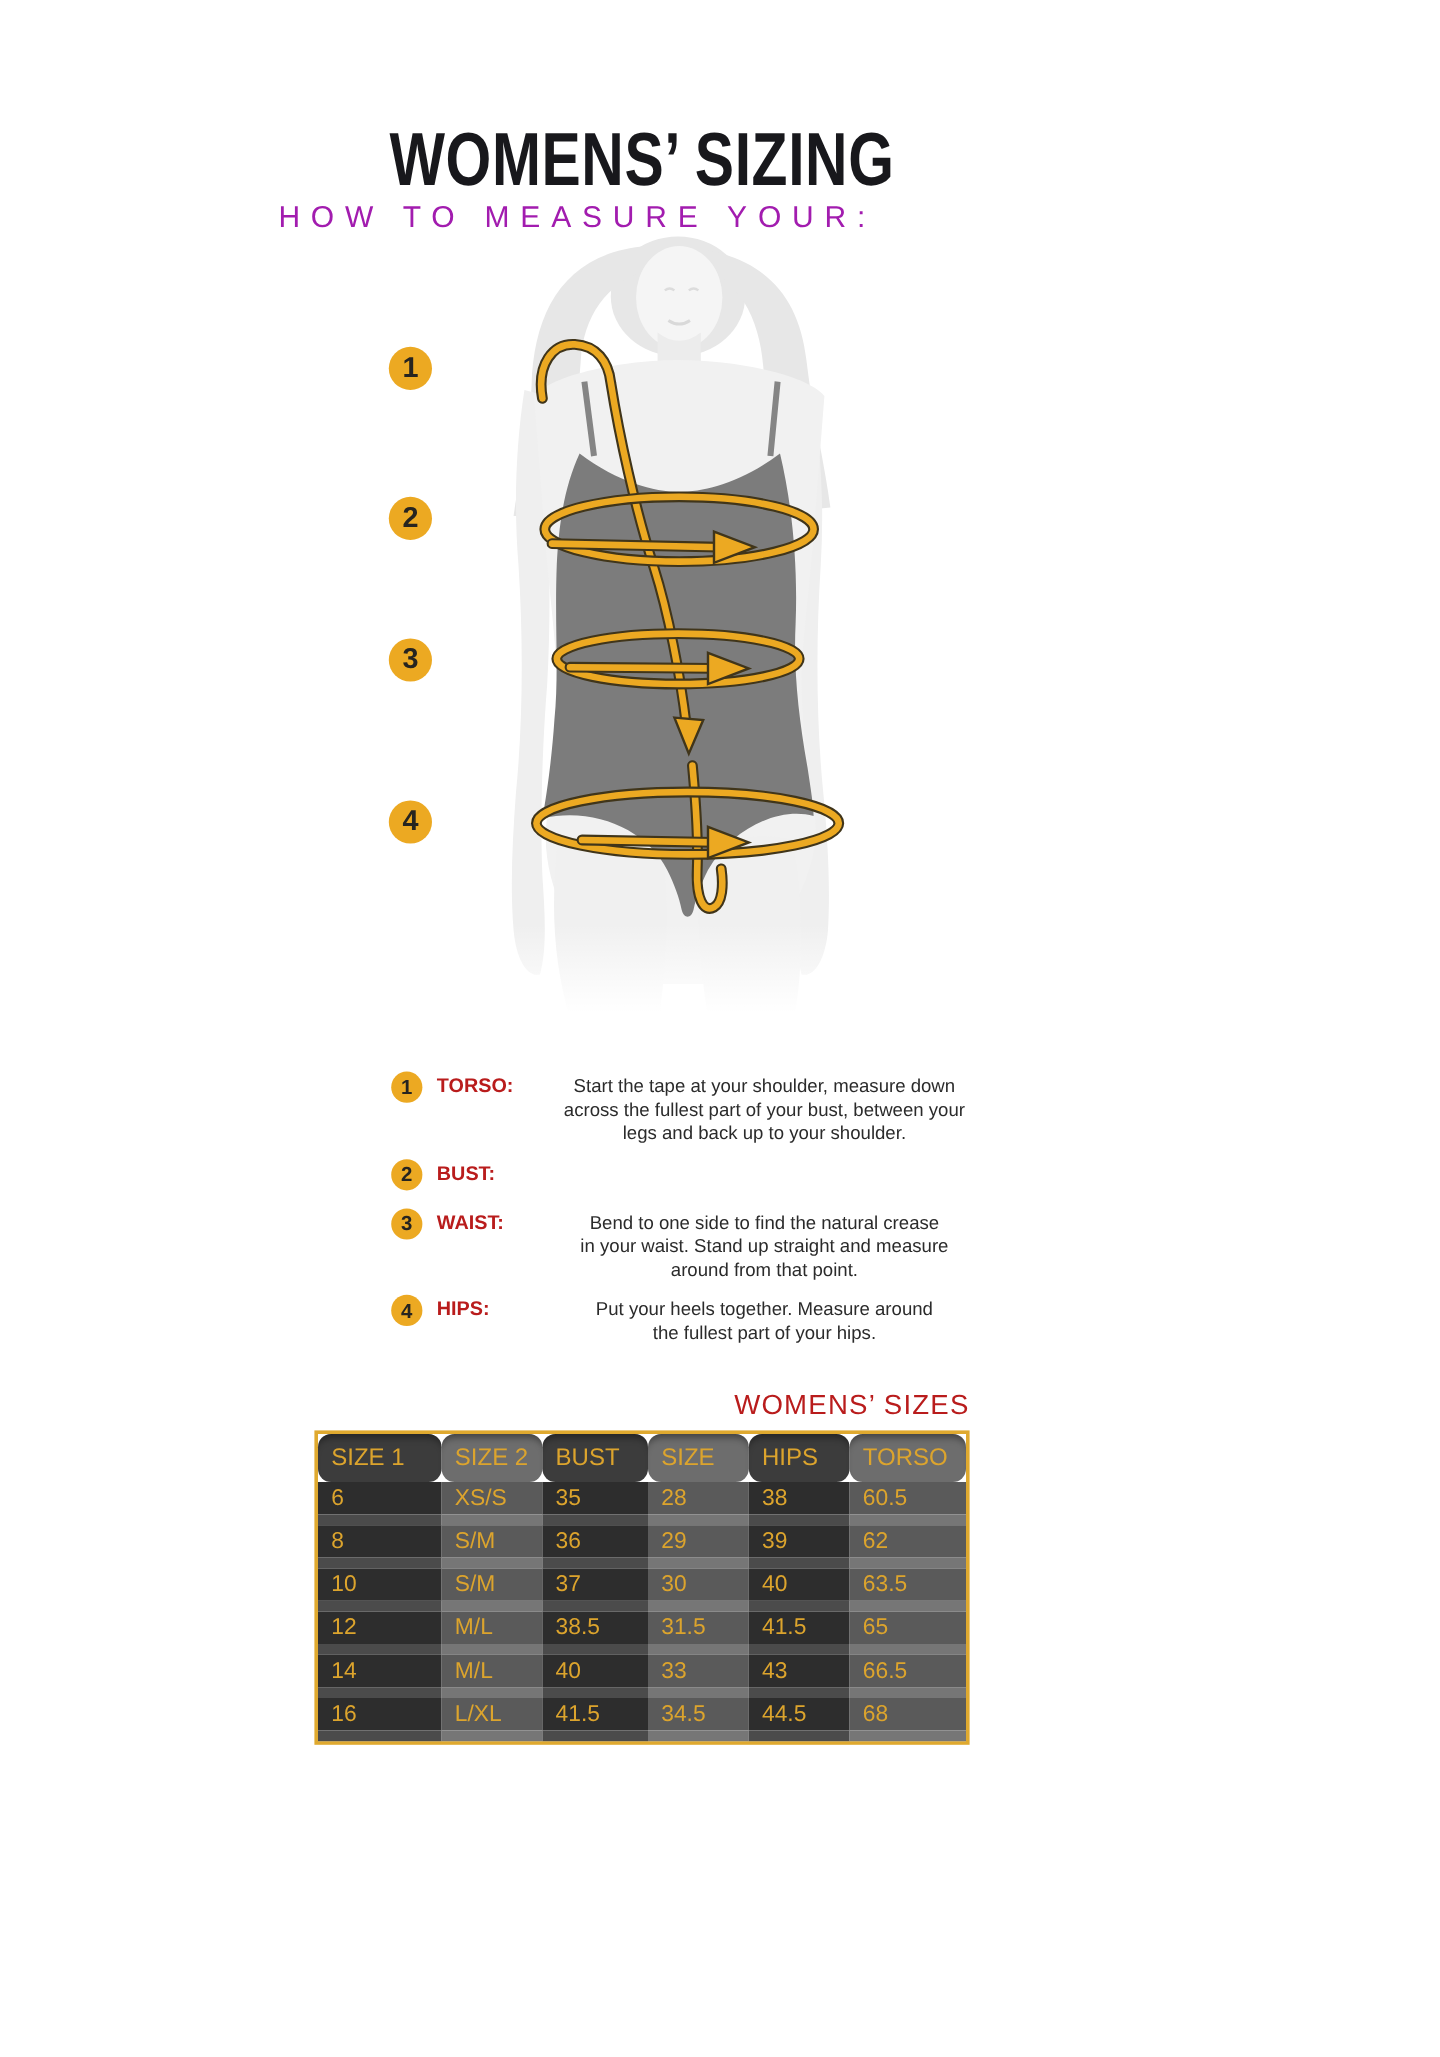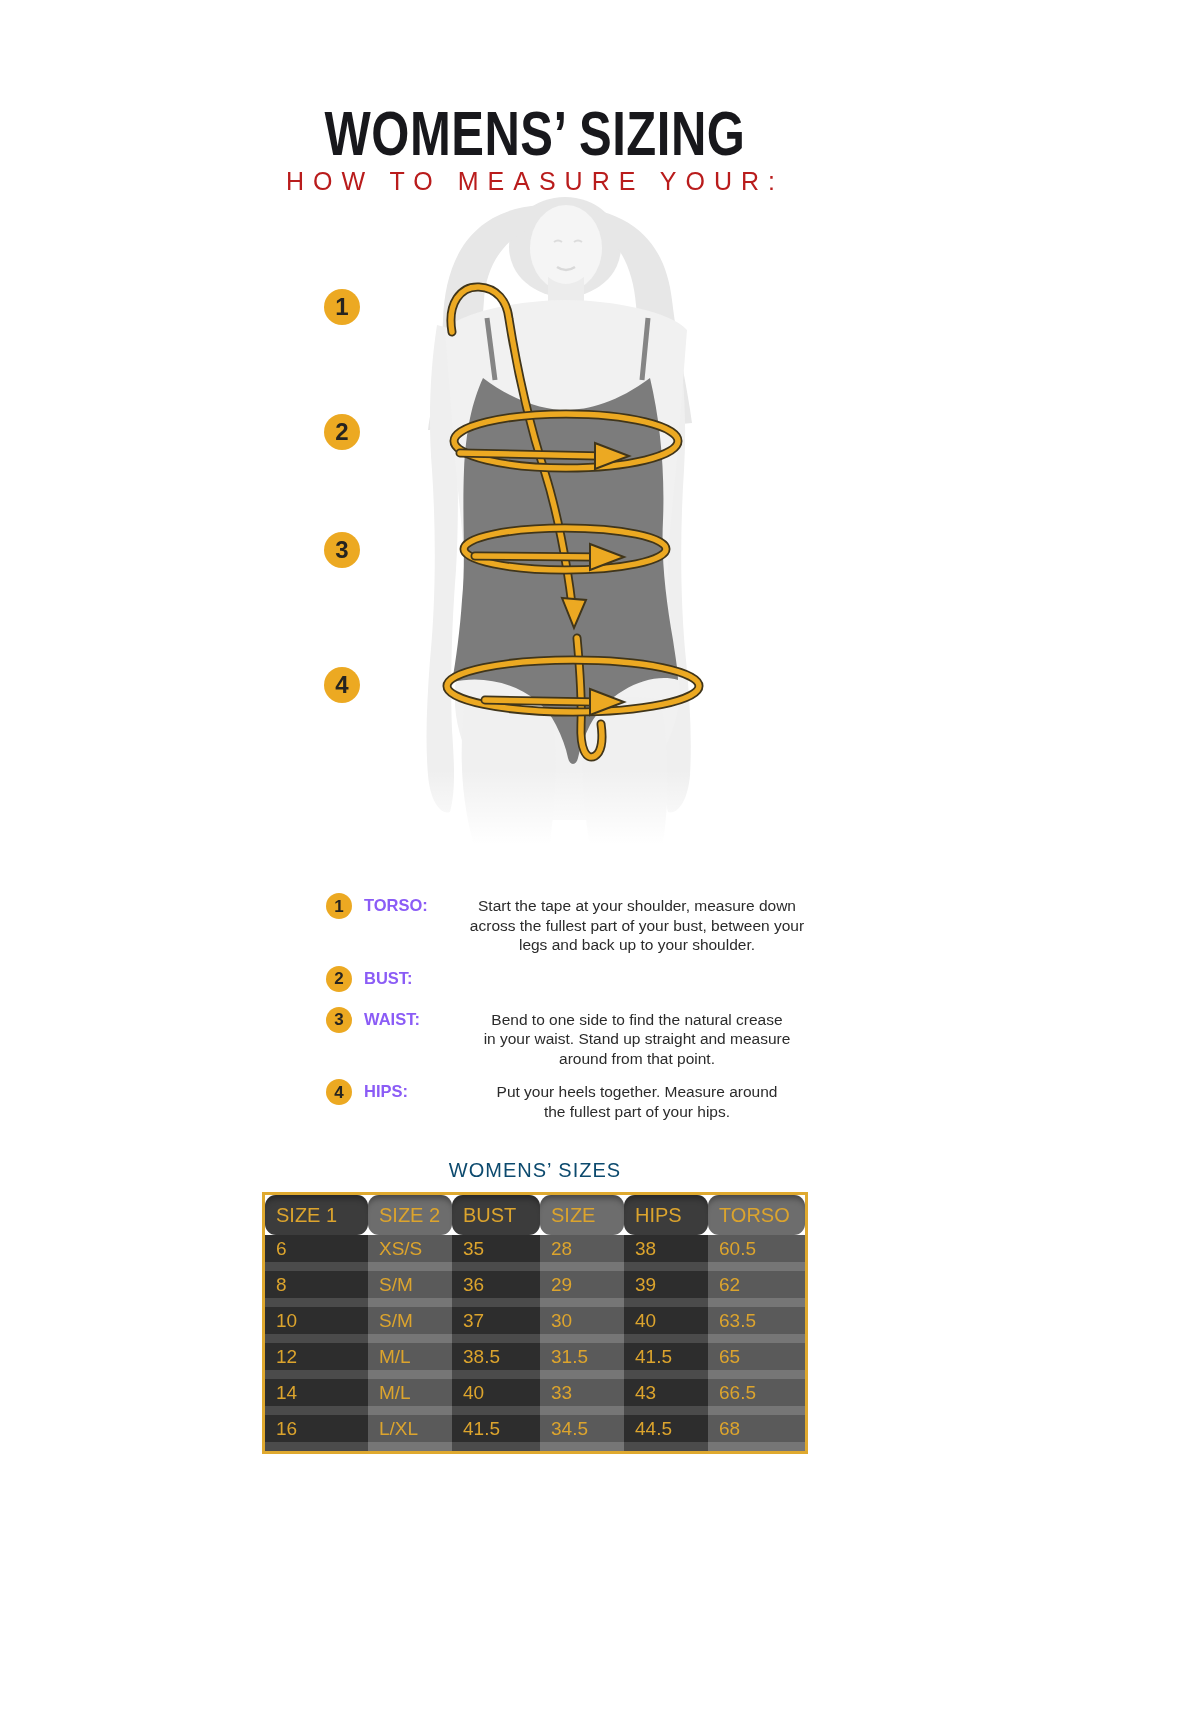--- a/index.html
+++ b/index.html
@@ -12,21 +12,21 @@
 
   
   .main-title{
     position:absolute;left:0;top:100px;width:546px;margin:0;
     text-align:center;font-size:49px;font-weight:700;color:#18181c;
     letter-spacing:0.5px;line-height:52px;
     transform:scaleY(1.28);transform-origin:center top;white-space:nowrap;
   }
   .sub-title{
     position:absolute;left:-30px;top:166px;width:606px;margin:0;
-    text-align:center;font-size:25px;font-weight:400;color:#b91c1c;
+    text-align:left;font-size:25px;font-weight:400;color:#a21caf;
     letter-spacing:9px;line-height:30px;white-space:nowrap;
   }
 
   
   .figure-wrap{position:absolute;left:270px;top:195px;width:560px;height:665px;}
   .figure-wrap svg{display:block;}
   .figure-fade{position:absolute;left:0;bottom:0;width:100%;height:90px;
     background:linear-gradient(to bottom, rgba(255,255,255,0), #ffffff 82%);}
   .badge{
     position:absolute;width:36px;height:36px;border-radius:50%;
@@ -42,27 +42,27 @@
   .inst-item{
     display:grid;grid-template-columns:26px 77px 1fr;column-gap:12px;
     margin-bottom:14px;align-items:start;
   }
   .inst-item.wide-gap{margin-bottom:18px;}
   .inst-badge{
     width:26px;height:26px;border-radius:50%;background:var(--gold);
     color:#262420;font-weight:700;font-size:17px;margin-top:-3px;
     display:flex;align-items:center;justify-content:center;line-height:1;
   }
-  .inst-label{font-size:16.5px;font-weight:700;color:#8b5cf6;line-height:19.5px;}
+  .inst-label{font-size:16.5px;font-weight:700;color:#b91c1c;line-height:19.5px;}
   .inst-text{font-size:15.5px;color:#2b2b2b;line-height:19.5px;white-space:pre-line;text-align:center;}
 
   
   .table-title{
     position:absolute;left:262px;top:1154px;width:546px;margin:0;
-    text-align:center;font-size:20px;font-weight:400;color:#0c4a6e;
+    text-align:right;font-size:23px;font-weight:400;color:#b91c1c;
     letter-spacing:1px;line-height:32px;
   }
   .size-table{
     position:absolute;left:262px;top:1192px;width:540px;
     border:3px solid var(--table-border);
   }
   .t-row,.t-sep,.t-header{display:grid;grid-template-columns:103px 84px 88px 84px 84px 97px;}
   .t-head{
     height:40px;display:flex;align-items:center;padding-left:11px;box-sizing:border-box;
     font-size:20px;color:var(--table-gold);

